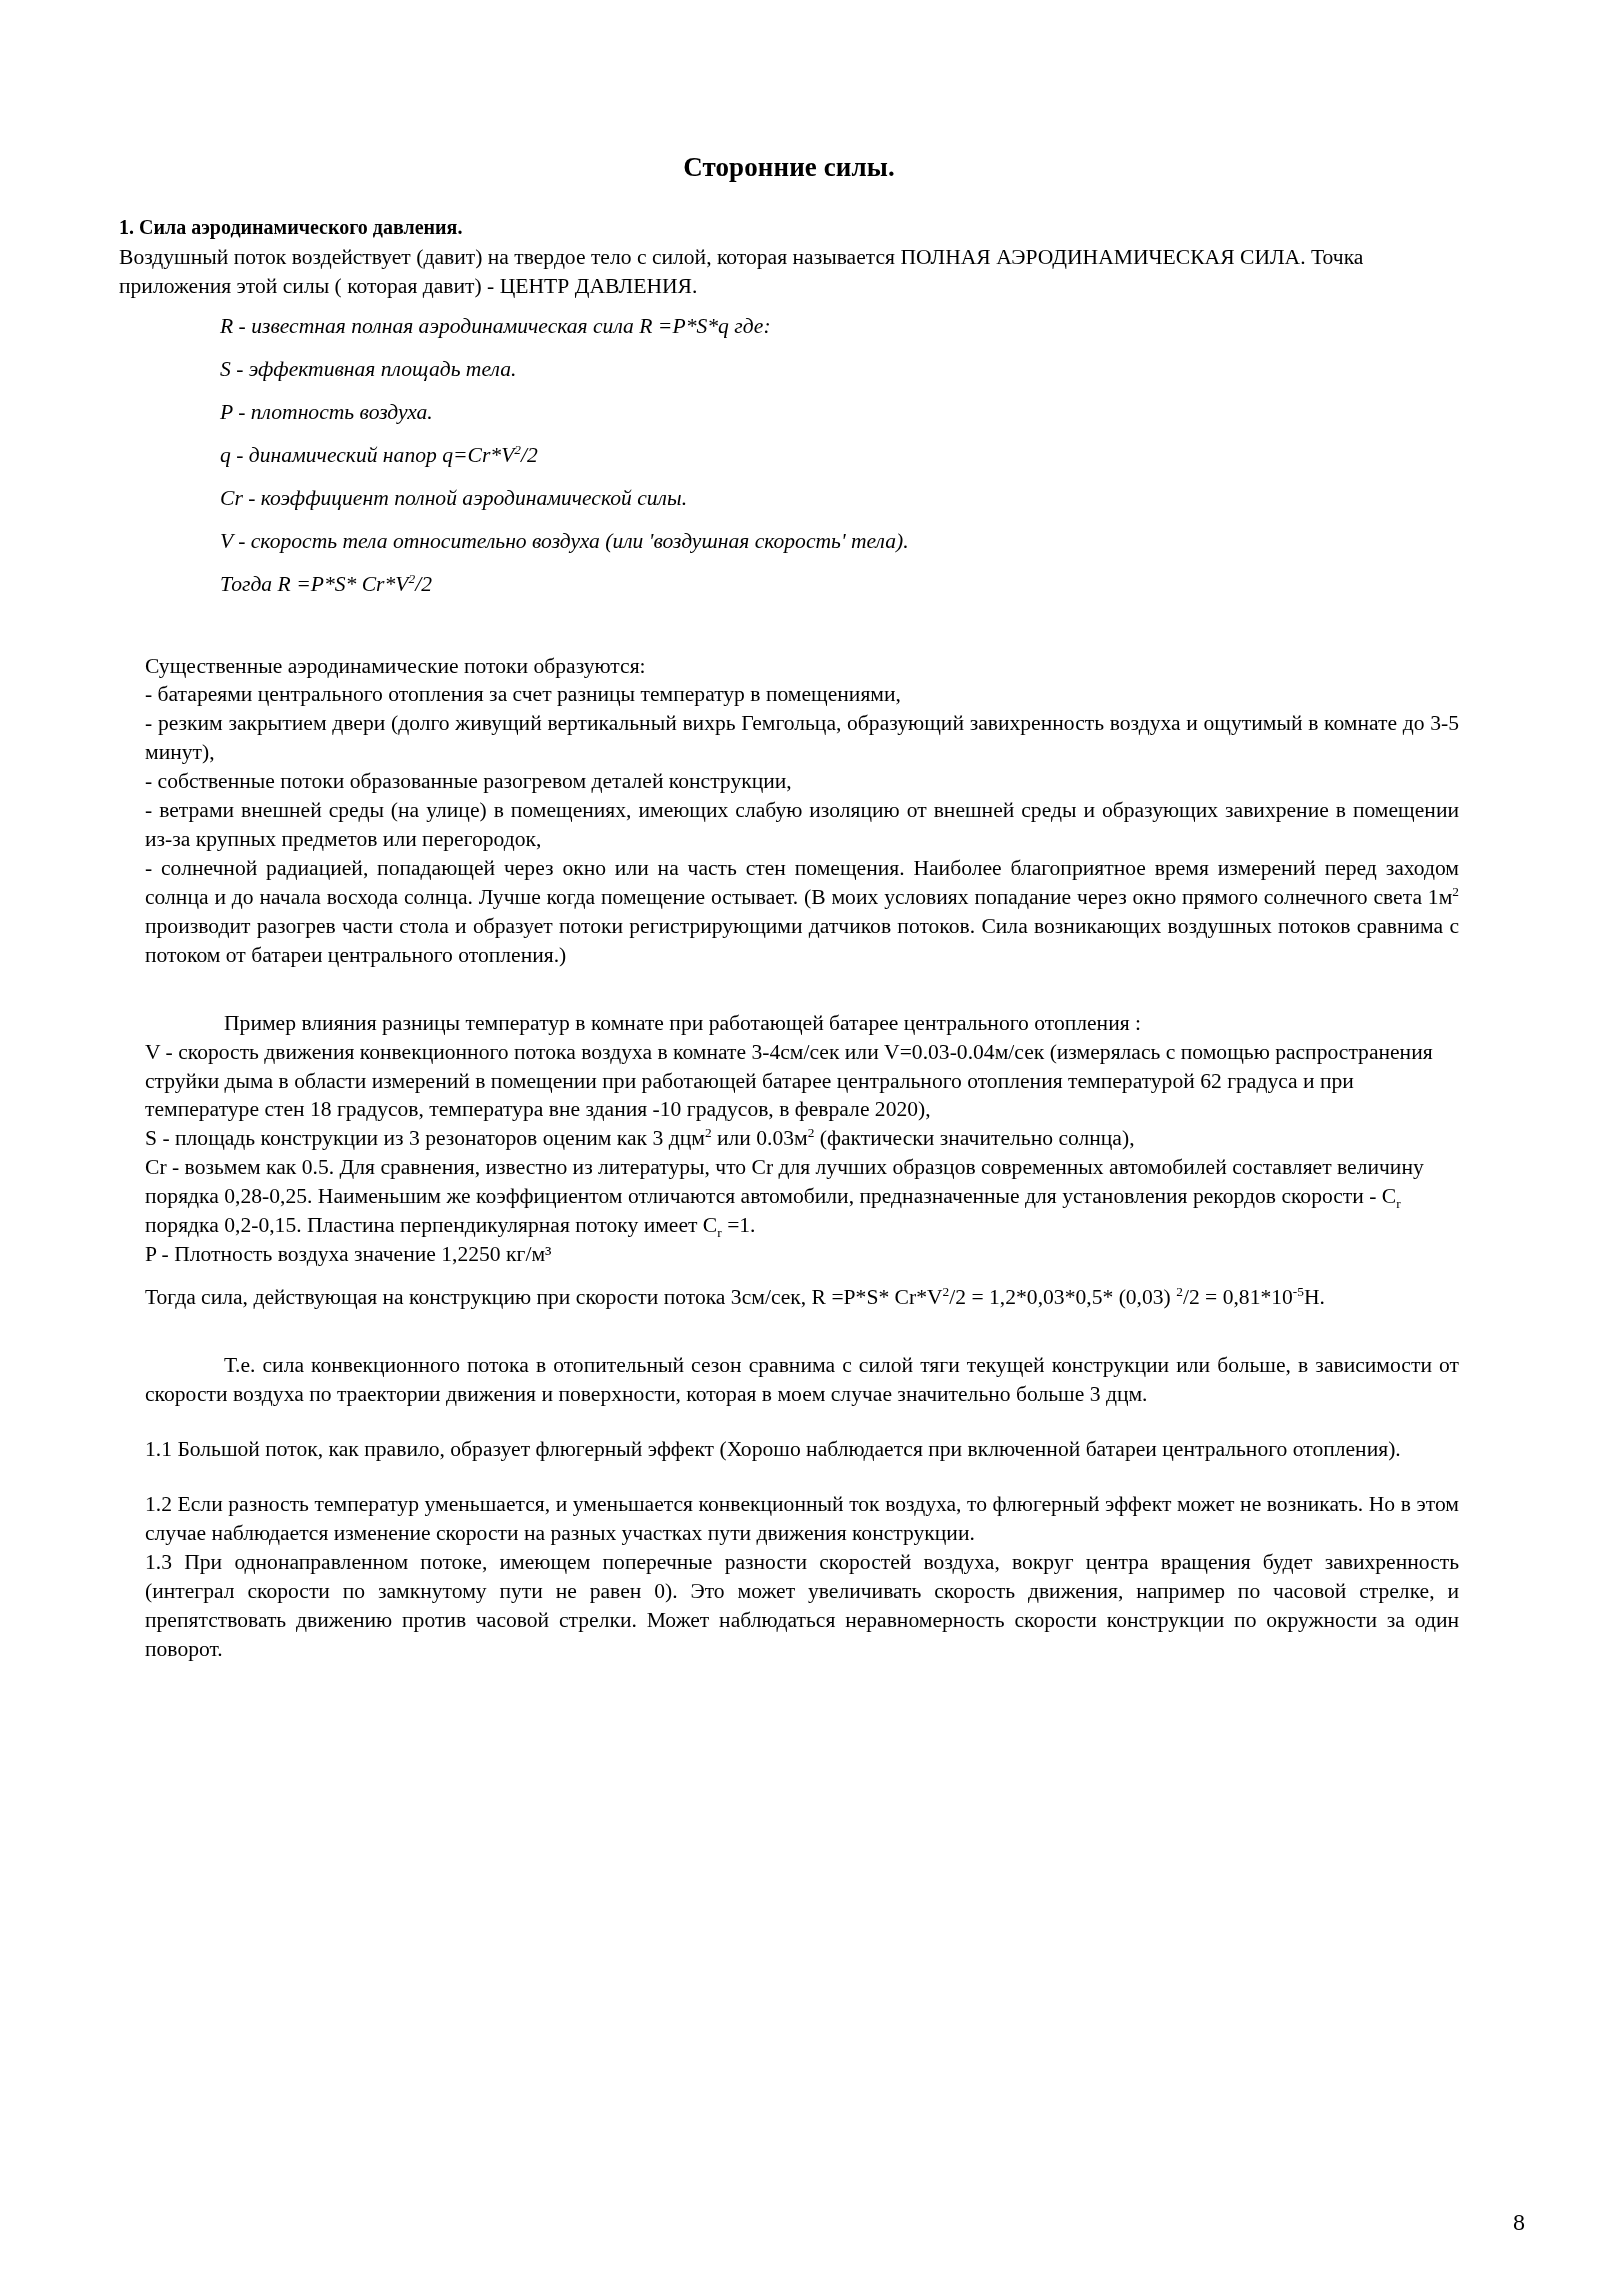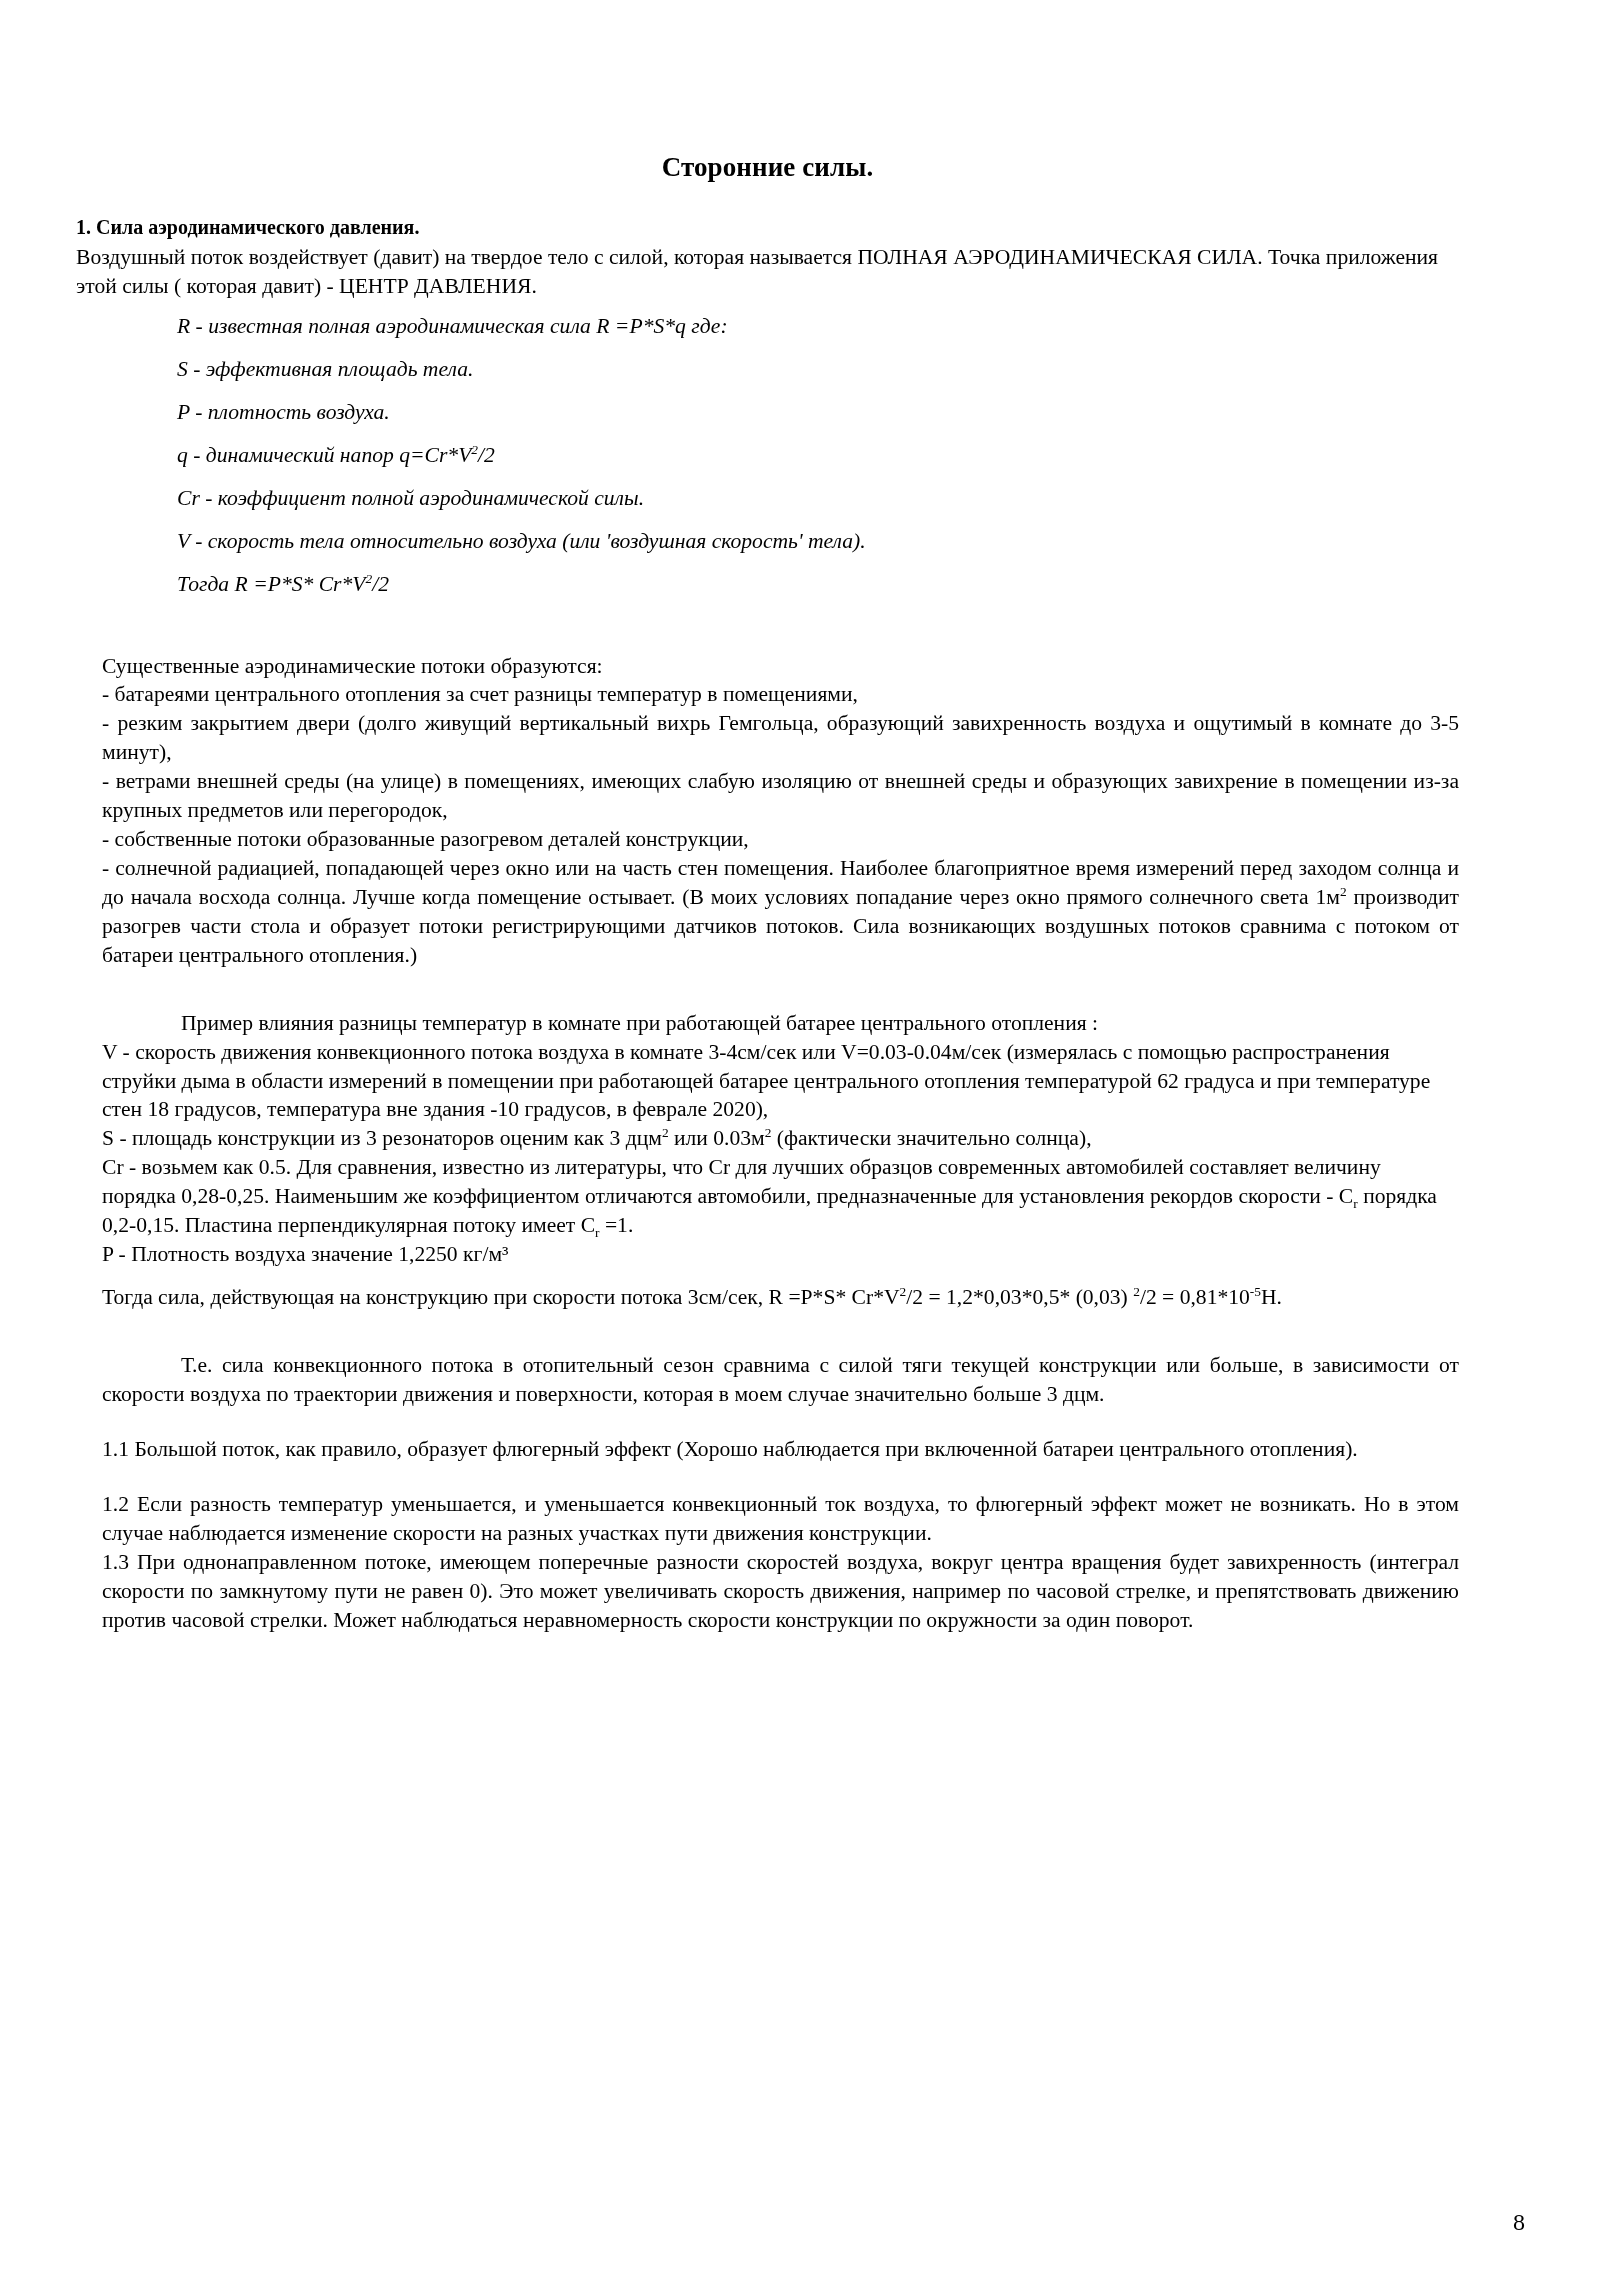--- a/index.html
+++ b/index.html
@@ -8,21 +8,21 @@
     background: #ffffff;
   }
   body {
     font-family: "Liberation Serif", "DejaVu Serif", serif;
     color: #000000;
   }
   .page {
     width: 1623px;
     height: 2295px;
     box-sizing: border-box;
-    padding: 151px 164px 79px 76px;
+    padding: 151px 164px 79px 119px;
     position: relative;
     background: #ffffff;
   }
   .doc-title {
     text-align: center;
     font-weight: bold;
     font-size: 27px;
     line-height: 1.2;
     margin: 0 0 31px 0;
     letter-spacing: 0.1px;
@@ -105,22 +105,22 @@
     <li>V - скорость тела относительно воздуха (или 'воздушная скорость' тела).</li>
     <li><span>Тогда R =P*S* Cr*V</span><sup>2</sup><span>/2</span></li>
   </ul>
 
   <div class="gap-lg"></div>
 
   <div style="margin-left:26px;">
     <p class="body-text">Существенные аэродинамические потоки образуются:</p>
     <p class="body-text">- батареями центрального отопления за счет разницы температур в помещениями,</p>
     <p class="body-text just">- резким закрытием двери (долго живущий вертикальный вихрь Гемгольца, образующий завихренность воздуха и ощутимый в комнате до 3-5 минут),</p>
+    <p class="body-text">- собственные потоки образованные разогревом деталей конструкции,</p>
     <p class="body-text just">- ветрами внешней среды (на улице) в помещениях, имеющих слабую изоляцию от внешней среды и образующих завихрение в помещении из-за крупных предметов или перегородок,</p>
-    <p class="body-text">- собственные потоки образованные разогревом деталей конструкции,</p>
     <p class="body-text just"><span>- солнечной радиацией, попадающей через окно или на часть стен помещения. Наиболее благоприятное время измерений  перед заходом солнца и до начала восхода солнца. Лучше когда помещение остывает. (В моих условиях попадание  через окно прямого солнечного света 1м</span><sup>2</sup><span> производит разогрев части стола и образует потоки регистрирующими датчиков потоков. Сила возникающих воздушных потоков сравнима с потоком от батареи центрального отопления.)</span></p>
   </div>
 
   <div class="gap-lg"></div>
 
   <div style="margin-left:26px;">
     <p class="body-text para-indent">Пример  влияния разницы температур в комнате при работающей батарее центрального отопления :</p>
     <p class="body-text">V - скорость движения конвекционного потока воздуха в комнате 3-4см/сек или V=0.03-0.04м/сек (измерялась с помощью распространения  струйки дыма в области измерений в помещении при работающей батарее центрального отопления температурой 62 градуса и при температуре стен 18 градусов, температура  вне здания  -10 градусов, в феврале 2020),</p>
     <p class="body-text"><span>S - площадь конструкции из 3 резонаторов оценим как 3 дцм</span><sup>2</sup><span> или 0.03м</span><sup>2</sup><span> (фактически значительно солнца),</span></p>
     <p class="body-text"><span>Cr - возьмем как 0.5.   Для сравнения, известно из литературы, что  Cr для лучших образцов современных автомобилей составляет величину порядка 0,28-0,25. Наименьшим же коэффициентом отличаются автомобили, предназначенные для установления рекордов скорости - C</span><sub>r</sub><span> порядка 0,2-0,15. Пластина перпендикулярная потоку имеет C</span><sub>r</sub><span> =1.</span></p>

